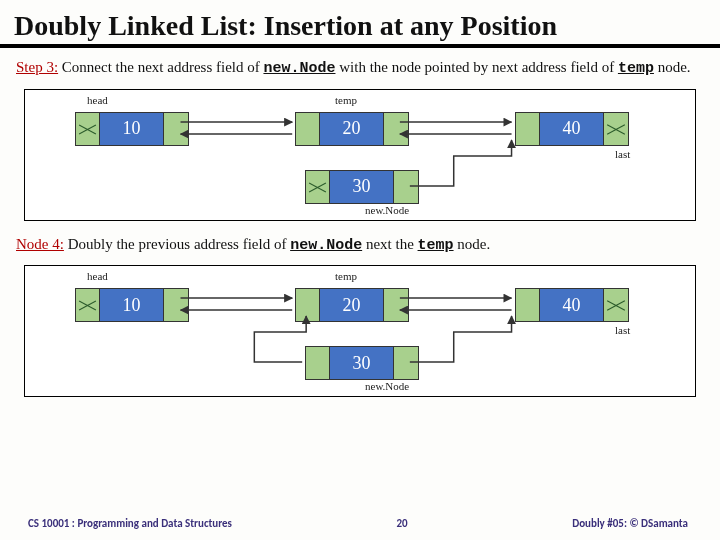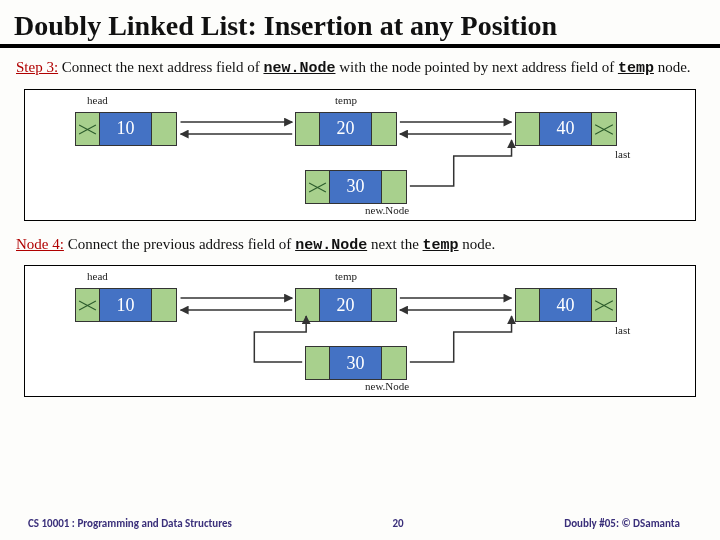--- a/index.html
+++ b/index.html
@@ -72,38 +72,38 @@
   .null-cell::before, .null-cell::after {
     content: '';
     position: absolute;
     left: 2px; right: 2px;
     top: 50%;
     border-top: 1.5px solid #2a5a2a;
   }
   .null-cell::before { transform: rotate(28deg); top: 50%; }
   .null-cell::after  { transform: rotate(-28deg); top: 50%; }
   .val-cell {
-    width: 52px;
+    width: 64px;
     background: #4472c4;
     color: #fff;
     font-family: 'Times New Roman', serif;
     font-size: 18px;
     display: flex;
     align-items: center;
     justify-content: center;
   }
   svg.arrows {
     position: absolute;
     left: 0; top: 0;
     width: 100%; height: 100%;
     pointer-events: none;
   }
   .footer {
     position: absolute;
-    left: 0; right: 12px;
+    left: 0; right: 4px;
     bottom: 10px;
     display: flex;
     justify-content: space-between;
     padding: 0 28px;
     font-family: Calibri, Arial, sans-serif;
     font-size: 11px;
     font-weight: bold;
     color: #3a2f7a;
   }
   .footer .page { color: #3a2f7a; }
@@ -158,21 +158,21 @@
     <line x1="268" y1="44" x2="156" y2="44" stroke="#333" stroke-width="1.5" marker-end="url(#ah1)"></line>
 
     <line x1="376" y1="32" x2="488" y2="32" stroke="#333" stroke-width="1.5" marker-end="url(#ah1)"></line>
     <line x1="488" y1="44" x2="376" y2="44" stroke="#333" stroke-width="1.5" marker-end="url(#ah1)"></line>
 
     <path d="M386,96 L430,96 L430,66 L488,66 L488,50" fill="none" stroke="#333" stroke-width="1.5" marker-end="url(#ah1)"></path>
   </svg>
 </div>
 
 <div class="step">
-  <span class="step-label">Node 4:</span><span>  Connect the previous address field of </span><span class="kw">new.Node</span><span> next the </span><span class="kw">temp</span><span> node.</span>
+  <span class="step-label">Node 4:</span><span>  Doubly the previous address field of </span><span class="kw">new.Node</span><span> next the </span><span class="kw">temp</span><span> node.</span>
 </div>
 
 <div class="diagram-frame">
   <span class="dll-label" style="left:62px; top:4px;">head</span>
   <span class="dll-label" style="left:310px; top:4px;">temp</span>
   <span class="dll-label" style="left:590px; top:58px;">last</span>
   <span class="dll-label" style="left:340px; top:114px;">new.Node</span>
 
   <div class="node" style="left:50px; top:22px;">
     <div class="cell null-cell"></div>

